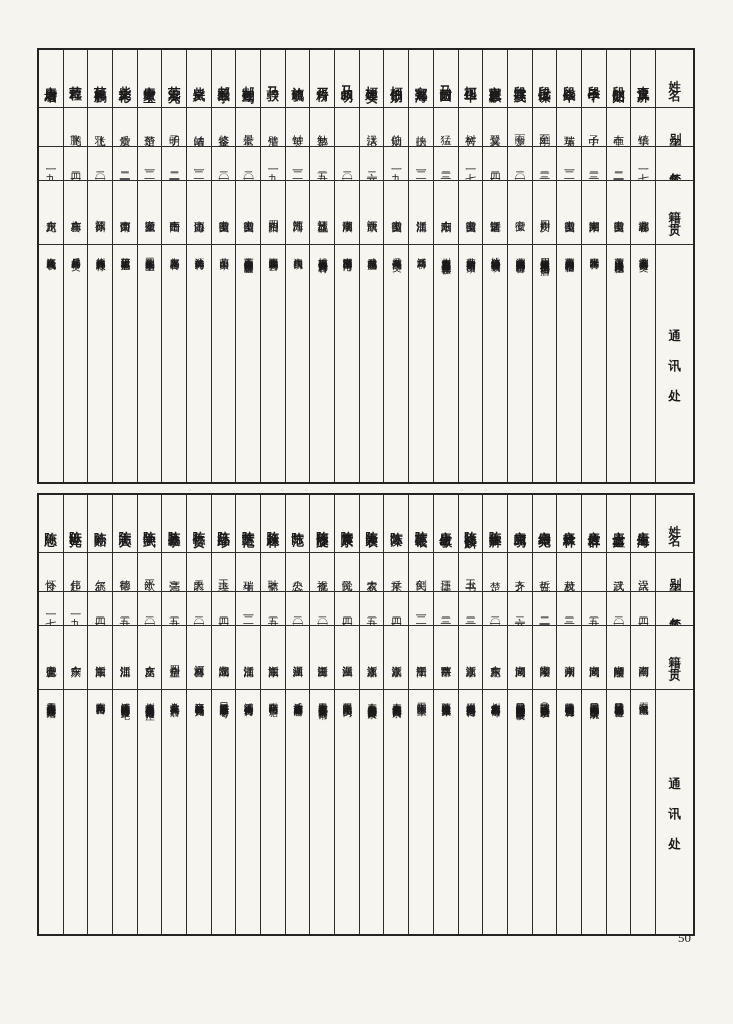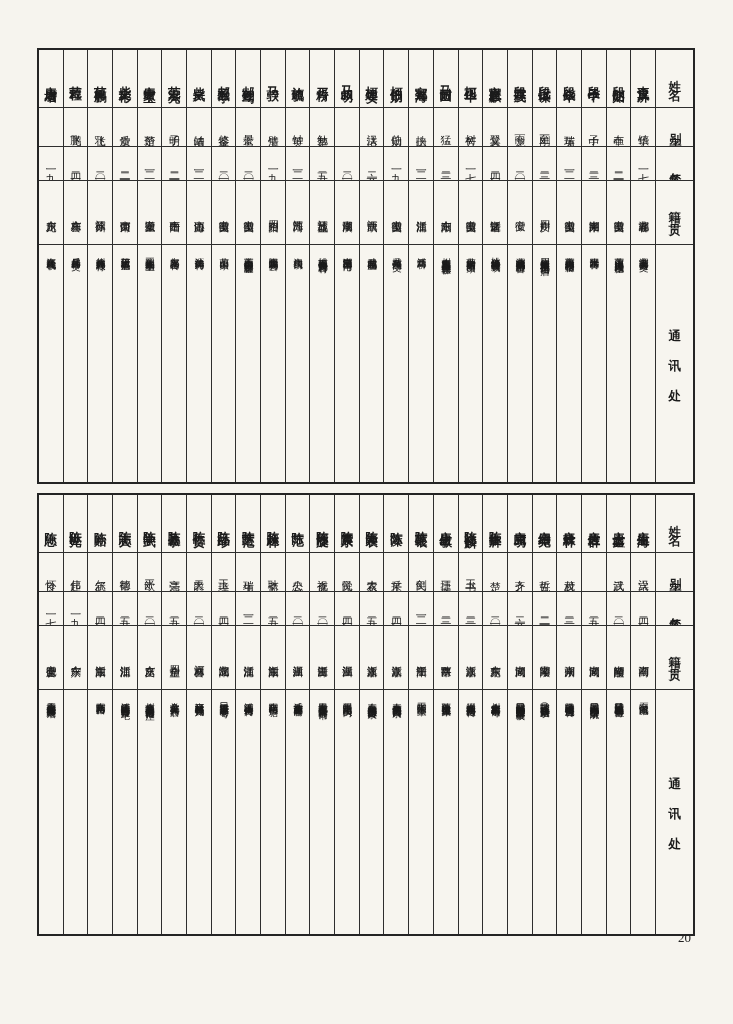--- a/index.html
+++ b/index.html
@@ -977,14 +977,14 @@
           <span class="vt">一七</span>
         </div>
     <div class="cell r-native">
           <span class="vt">安徽合肥</span>
         </div>
     <div class="cell r-addr">
           <span class="vt">合肥南乡烟墩集马奉森转（政治）</span>
         </div>
   </div>
 </div>
-  <div class="pageno">20</div>
+  <div class="pageno">50</div>
 </div>
 
 </body></html>

